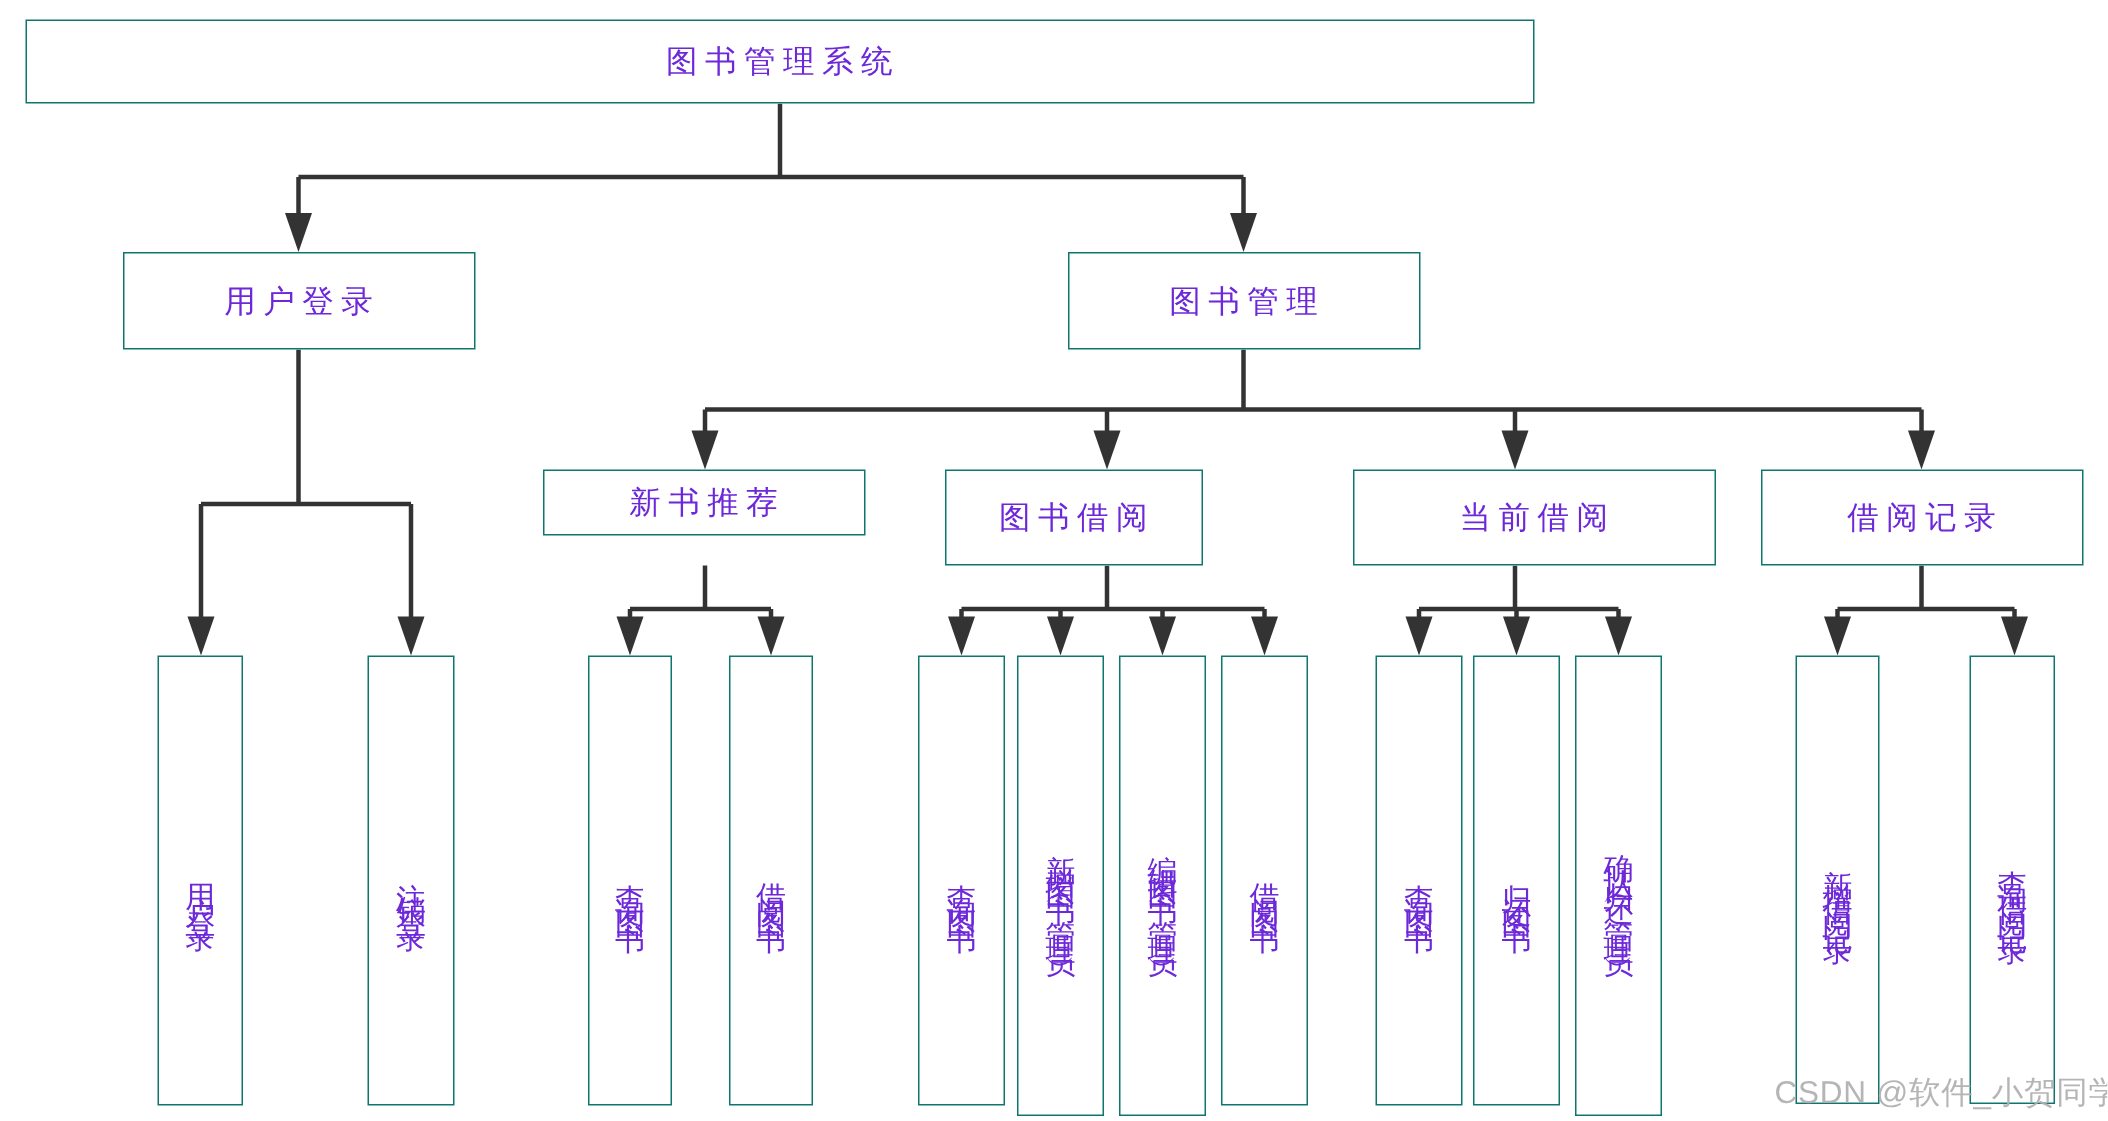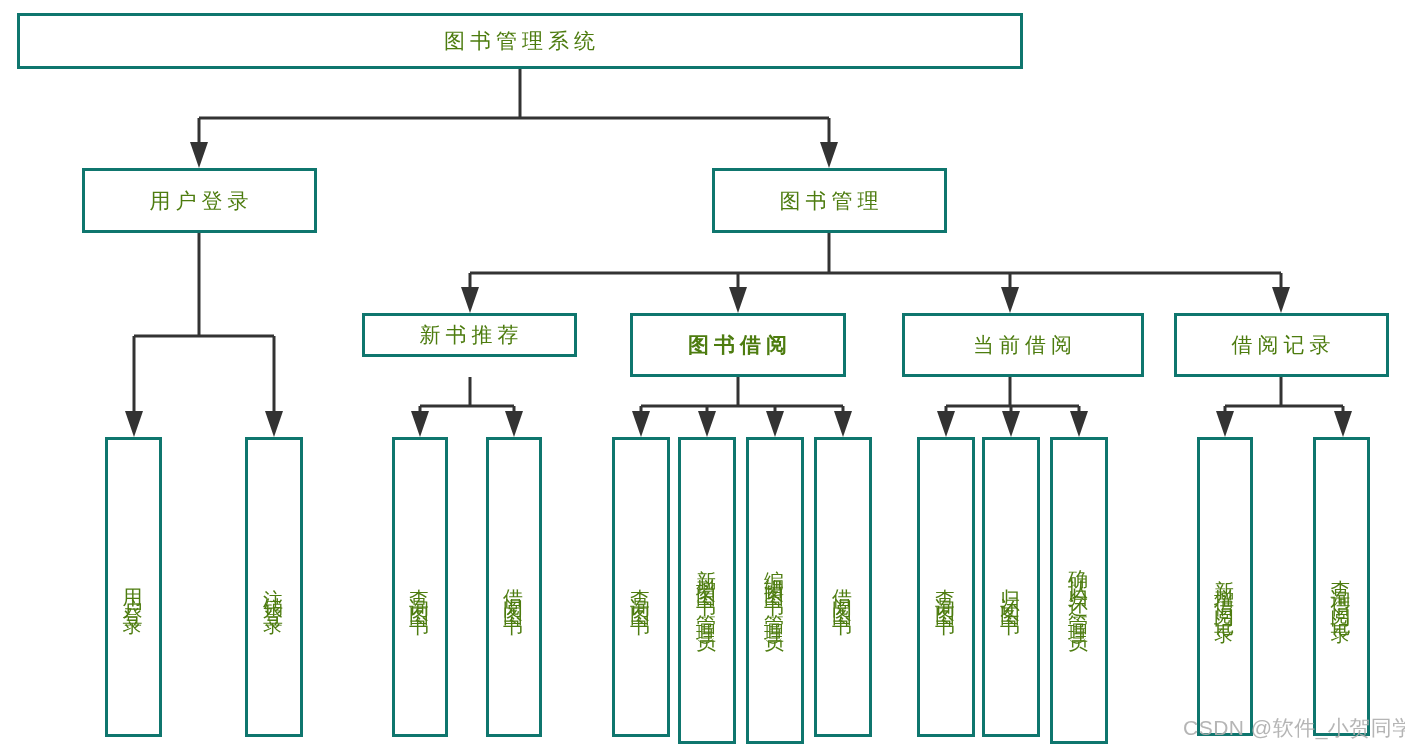--- a/index.html
+++ b/index.html
@@ -4,22 +4,22 @@
 <style>
   html,body { margin:0; padding:0; background:#ffffff; }
   #stage {
     position:relative; width:1405px; height:747px; background:#ffffff;
     font-family:"Liberation Sans","DejaVu Sans",sans-serif;
     overflow:hidden;
   }
   #connectors { position:absolute; left:0; top:0; width:1405px; height:747px; }
   .box {
     position:absolute; box-sizing:border-box; background:#ffffff;
-    border:3px solid #0f766e; display:flex; align-items:center; justify-content:center;
-    color:#4d7c0f; z-index:2;
+    border:1px solid #0f766e; display:flex; align-items:center; justify-content:center;
+    color:#6d28d9; z-index:2;
   }
   .hbox { font-size:21px; letter-spacing:5px; font-weight:500; }
   .hbox span { transform:translateX(2px); white-space:nowrap; }
   .vbox {
     font-size:20px; letter-spacing:9px; font-weight:500;
   }
   .vbox span {
     writing-mode:vertical-rl; text-orientation:mixed; white-space:nowrap;
     transform:translateY(4px);
   }
@@ -119,21 +119,21 @@
   <div class="box hbox" style="left:82px; top:168px; width:235px; height:65px;">
     <span>用户登录</span>
   </div>
   <div class="box hbox" style="left:712px; top:168px; width:235px; height:65px;font-family:Liberation Mono, monospace;">
     <span>图书管理</span>
   </div>
 
   <div class="box hbox" style="left:362px; top:313px; width:215px; height:44px;">
     <span>新书推荐</span>
   </div>
-  <div class="box hbox" style="left:630px; top:313px; width:216px; height:64px;font-weight:bold;">
+  <div class="box hbox" style="left:630px; top:313px; width:172px; height:64px;">
     <span>图书借阅</span>
   </div>
   <div class="box hbox" style="left:902px; top:313px; width:242px; height:64px;">
     <span>当前借阅</span>
   </div>
   <div class="box hbox" style="left:1174px; top:313px; width:215px; height:64px;">
     <span>借阅记录</span>
   </div>
 
   <div class="box vbox" style="left:105px; top:437px; width:57px; height:300px;">

